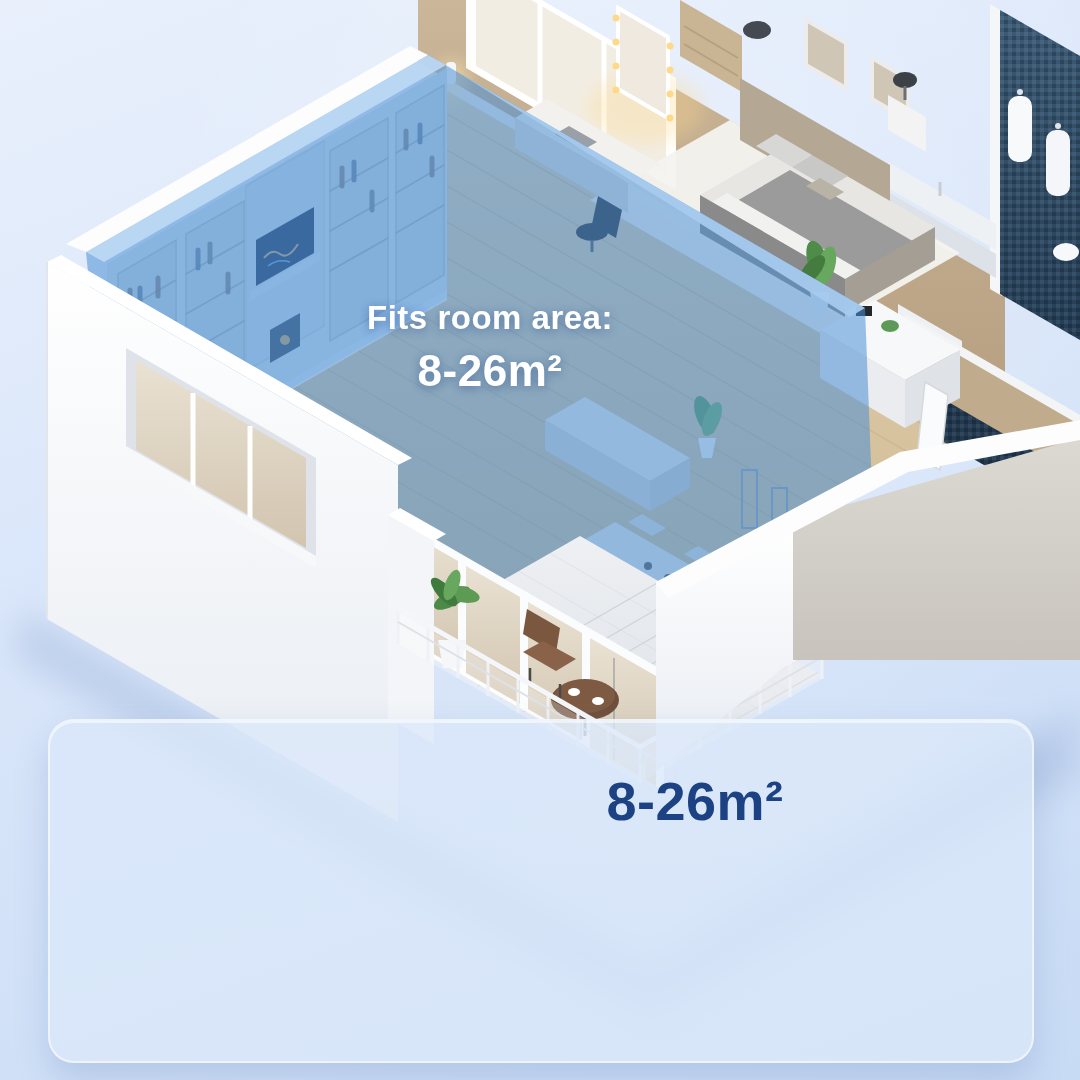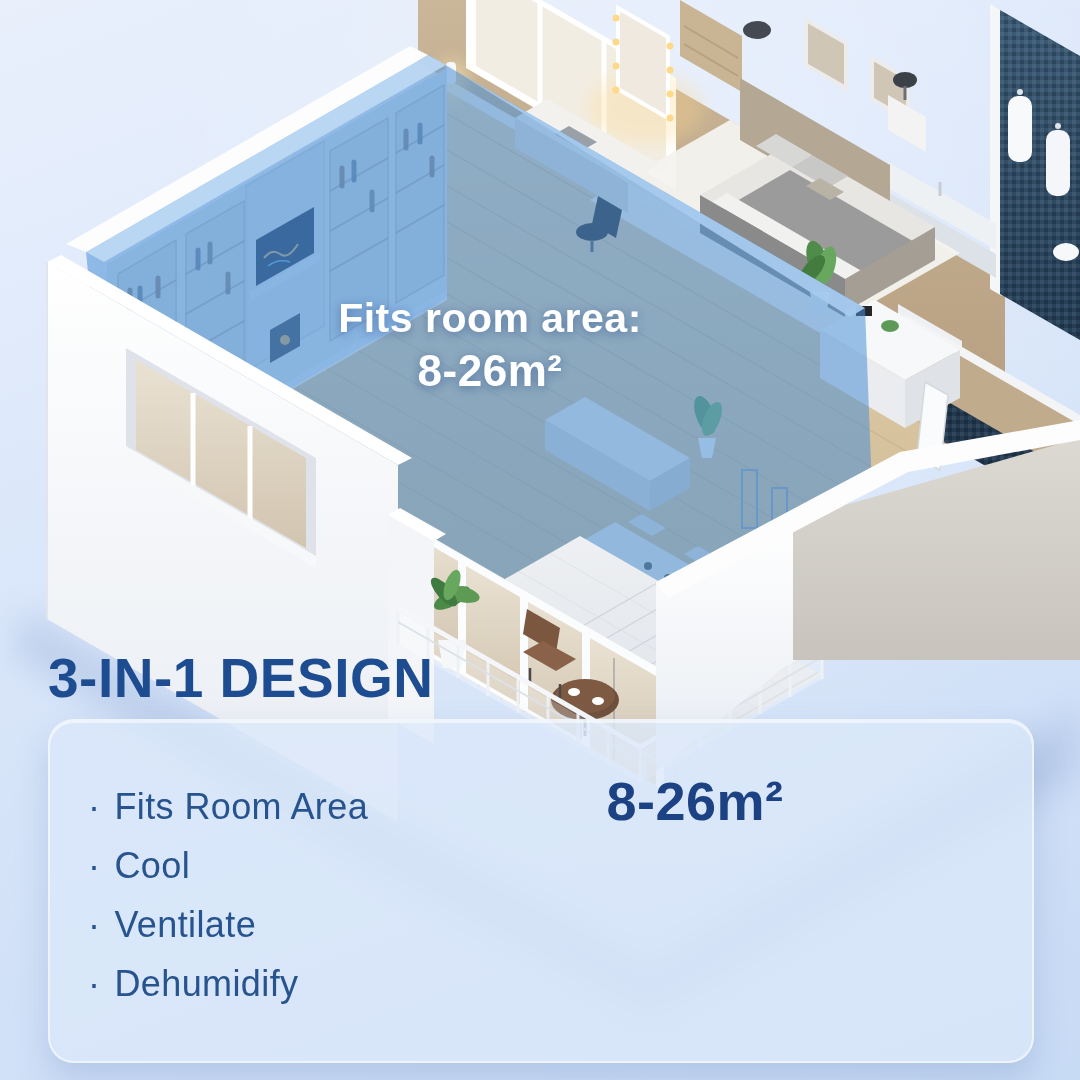--- a/index.html
+++ b/index.html
@@ -10,21 +10,21 @@
   }
   .stage::after{content:"";position:absolute;inset:0;
     background:radial-gradient(ellipse at 60% 25%,rgba(255,255,255,.30),rgba(255,255,255,0) 55%);
     pointer-events:none;}
   svg.scene{position:absolute;left:0;top:0;z-index:1;}
   .caption{
     position:absolute;left:270px;top:292px;width:440px;z-index:3;text-align:center;
     color:#ffffff;font-weight:bold;text-shadow:0 2px 10px rgba(25,60,130,.45);
     letter-spacing:.5px;
   }
-  .caption .cap1{font-size:41px;line-height:52px;}
+  .caption .cap1{font-size:33px;line-height:52px;}
   .caption .cap2{font-size:44px;line-height:54px;}
   .heading{
     position:absolute;left:48px;top:646px;z-index:4;margin:0;
     font-size:55px;font-weight:800;color:#1e4c90;letter-spacing:.5px;
   }
   .card{
     position:absolute;left:48px;top:719px;width:986px;height:344px;z-index:4;
     background:rgba(219,232,250,.78);
     border:2px solid rgba(255,255,255,.55);
     box-shadow:0 16px 32px rgba(116,147,197,.30), inset 0 2px 0 rgba(255,255,255,.55);
@@ -425,35 +425,20 @@
       <path d="M 793,520 L 1080,438 L 1080,660 L 793,660 Z" fill="url(#grayWallG)"></path>
       <path d="M 656,582 L 900,452 L 1080,420 L 1080,440 L 908,472 L 668,598 Z" fill="#fdfdfe"></path>
     </g>
   </svg>
 
   <div class="caption">
     <div class="cap1">Fits room area:</div>
     <div class="cap2">8-26m²</div>
   </div>
 
-  <h1 class="heading">3-IN-1 DESIGN</h1>
 
   <div class="card">
-    <ul class="labels">
-      <li>
-        <span class="dot">·</span><span>Fits Room Area</span>
-      </li>
-      <li>
-        <span class="dot">·</span><span>Cool</span>
-      </li>
-      <li>
-        <span class="dot">·</span><span>Ventilate</span>
-      </li>
-      <li>
-        <span class="dot">·</span><span>Dehumidify</span>
-      </li>
-    </ul>
     <div class="values">
       <div class="val">8-26m²</div>
     </div>
   </div>
 
 </div>
 
 </body></html>

